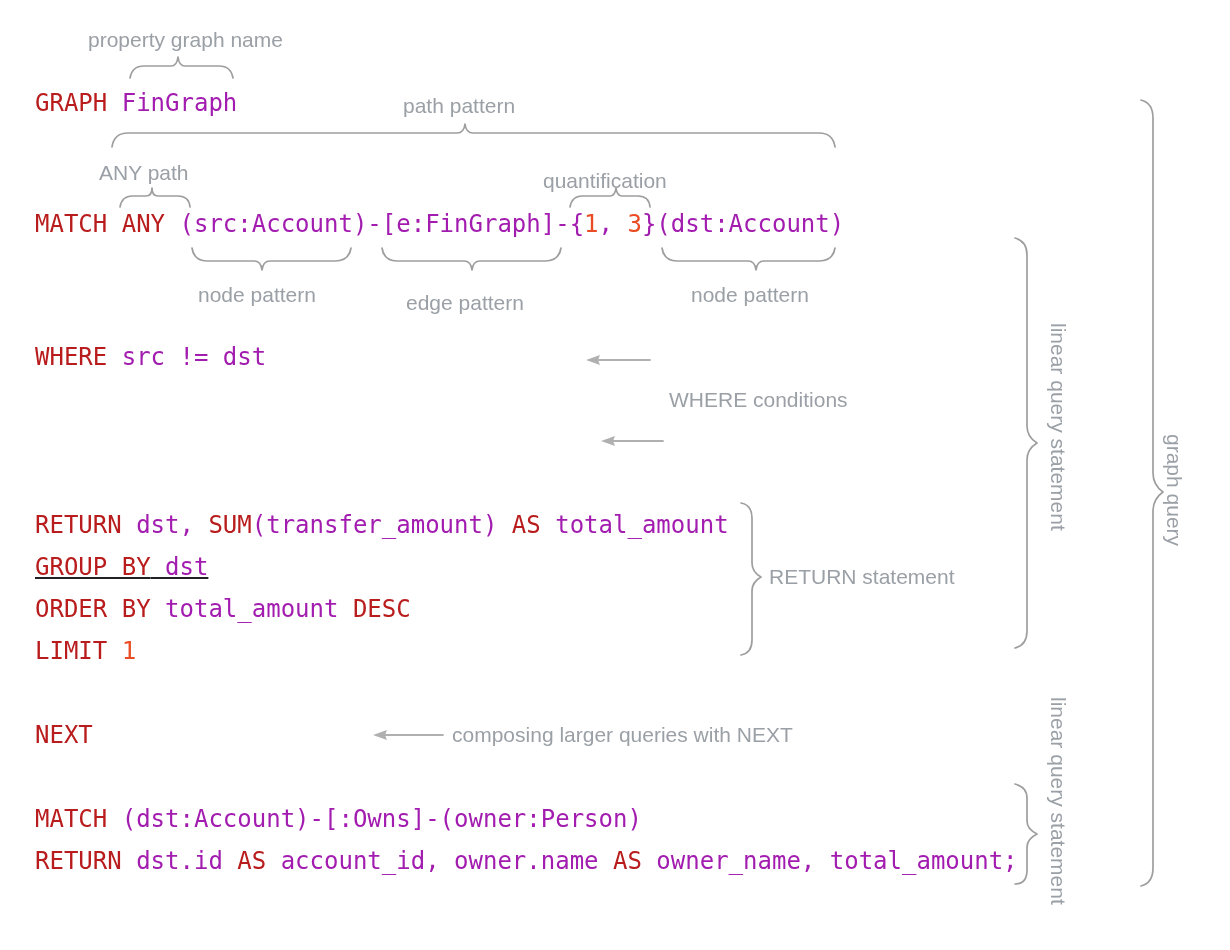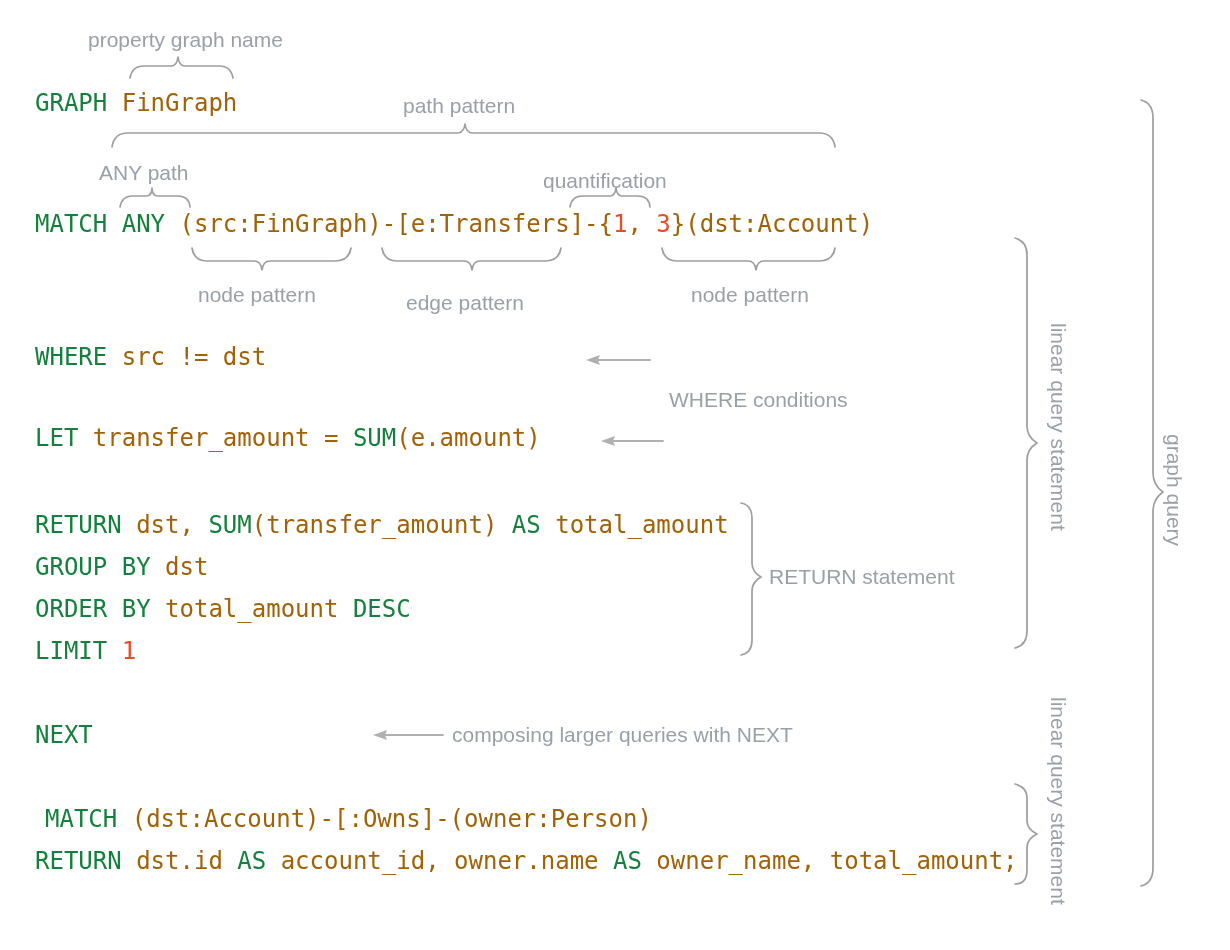--- a/index.html
+++ b/index.html
@@ -19,23 +19,23 @@
   
   .code-line {
     position: absolute;
     white-space: pre;
     font-family: "DejaVu Sans Mono", monospace;
     font-size: 24px;
     line-height: 30px;
     letter-spacing: 0px;
     color: #202124;
   }
-  .kw   { color: #15803d; }
+  .kw   { color: #b91c1c; }
   .num  { color: #ea4c23; }
-  .pl   { color: #a16207; margin-top: 28px; }
+  .pl   { color: #a21caf; margin-top: 28px; }
 
   
   .anno {
     position: absolute;
     white-space: pre;
     font-family: "Liberation Sans", sans-serif;
     font-size: 21px;
     line-height: 24px;
     color: #9aa0a6;
   }
@@ -158,33 +158,32 @@
   <div class="anno" style="left:452px; top:723px;">composing larger queries with NEXT</div>
 
   <div class="anno-vert" style="left:1070px; top:323px;">linear query statement</div>
 
   <div class="anno-vert" style="left:1070px; top:697px;">linear query statement</div>
 
   <div class="anno-vert" style="left:1186px; top:434px;">graph query</div>
 
   <div class="code-line" style="left:35px; top:88px;"><span class="kw">GRAPH</span><span class="pl"> FinGraph</span></div>
 
-  <div class="code-line" style="left:35px; top:209px;"><span class="kw">MATCH</span><span class="pl"> </span><span class="kw">ANY</span><span class="pl"> (src:FinGraph)-[e:Transfers]-{</span><span class="num">1</span><span class="pl">, </span><span class="num">3</span><span class="pl">}(dst:Account)</span></div>
+  <div class="code-line" style="left:35px; top:209px;"><span class="kw">MATCH</span><span class="pl"> </span><span class="kw">ANY</span><span class="pl"> (src:Account)-[e:FinGraph]-{</span><span class="num">1</span><span class="pl">, </span><span class="num">3</span><span class="pl">}(dst:Account)</span></div>
 
   <div class="code-line" style="left:35px; top:342px;"><span class="kw">WHERE</span><span class="pl"> src != dst</span></div>
 
-  <div class="code-line" style="left:35px; top:423px;"><span class="kw">LET</span><span class="pl"> transfer_amount = </span><span class="kw">SUM</span><span class="pl">(e.amount)</span></div>
 
   <div class="code-line" style="left:35px; top:510px;"><span class="kw">RETURN</span><span class="pl"> dst, </span><span class="kw">SUM</span><span class="pl">(transfer_amount) </span><span class="kw">AS</span><span class="pl"> total_amount</span></div>
 
-  <div class="code-line" style="left:35px; top:552px;"><span class="kw">GROUP BY</span><span class="pl"> dst</span></div>
+  <div class="code-line" style="left:35px; top:552px;text-decoration:underline;"><span class="kw">GROUP BY</span><span class="pl"> dst</span></div>
 
   <div class="code-line" style="left:35px; top:594px;"><span class="kw">ORDER BY</span><span class="pl"> total_amount </span><span class="kw">DESC</span></div>
 
   <div class="code-line" style="left:35px; top:636px;"><span class="kw">LIMIT</span><span class="pl"> </span><span class="num">1</span></div>
 
   <div class="code-line" style="left:35px; top:720px;"><span class="kw">NEXT</span></div>
 
-  <div class="code-line" style="left:45px; top:804px;"><span class="kw">MATCH</span><span class="pl"> (dst:Account)-[:Owns]-(owner:Person)</span></div>
+  <div class="code-line" style="left:35px; top:804px;"><span class="kw">MATCH</span><span class="pl"> (dst:Account)-[:Owns]-(owner:Person)</span></div>
 
   <div class="code-line" style="left:35px; top:846px;"><span class="kw">RETURN</span><span class="pl"> dst.id </span><span class="kw">AS</span><span class="pl"> account_id, owner.name </span><span class="kw">AS</span><span class="pl"> owner_name, total_amount;</span></div>
 
 </div>
 
 </body></html>

